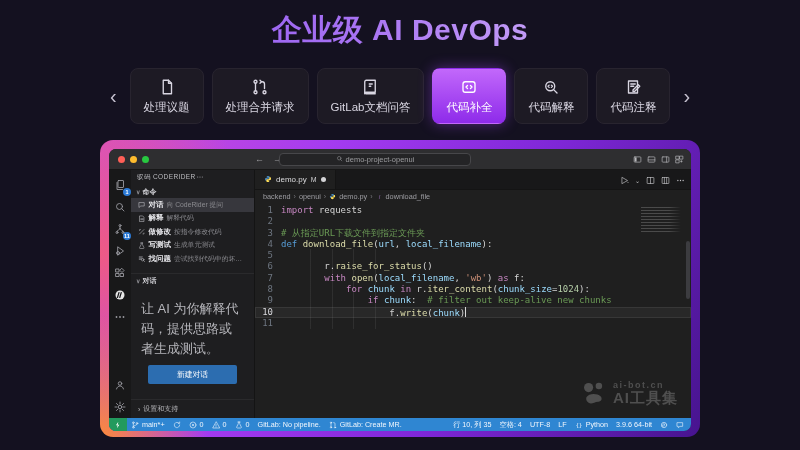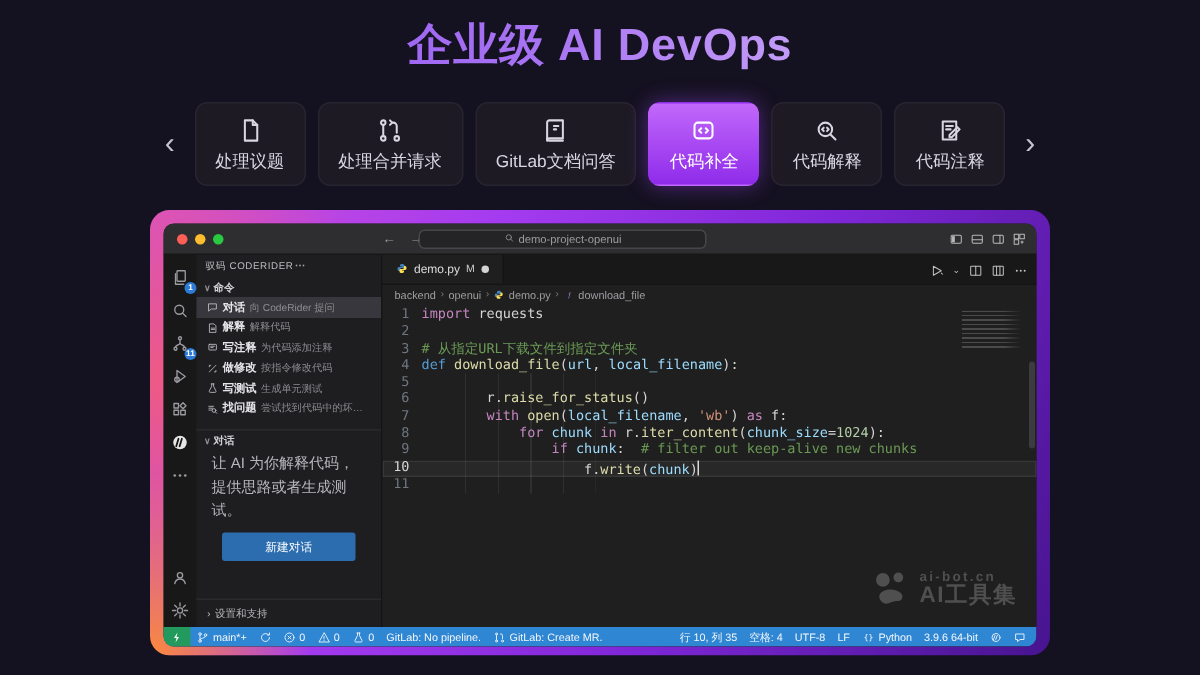--- a/index.html
+++ b/index.html
@@ -47,21 +47,21 @@
   .sb-head{flex:0 0 15px;display:flex;align-items:center;padding:0 6px;color:#bcbcc0;font-size:6.5px;letter-spacing:.4px}
   .sb-head svg{width:8px;height:8px;margin-left:auto;color:#9a9aa0}
   .sb-section{color:#cfcfd4;font-size:7px;font-weight:bold;padding:2px 5px 1px}
   .sb-section .tw{color:#8f8f94;margin-right:2px;font-size:6px}
   .cmd{height:13.5px;display:flex;align-items:center;gap:3px;padding:0 4px 0 7px;white-space:nowrap;overflow:hidden;cursor:pointer}
   .cmd.sel{background:#37373d}
   .cmd svg{width:7.5px;height:7.5px;flex:0 0 7.5px;color:#c3c3c8}
   .cmd .nm{color:#e6e6ea;font-weight:bold;font-size:7.5px}
   .cmd .ds{color:#8b8b90;font-size:6.8px}
   .sb-div{border-top:1px solid #2a2a2c;margin-top:7px}
-  .chat-hint{color:#b6b6bb;font-size:10px;line-height:1.55;margin:2px 10px 2px}
+  .chat-hint{color:#b6b6bb;font-size:13px;line-height:1.55;margin:12px 10px 2px}
   .newchat{margin:4px 17px;background:#2c6db0;color:#fff;text-align:center;padding:4px 0;font-size:7.8px;border-radius:2px;cursor:pointer}
   .sb-foot{margin-top:auto;border-top:1px solid #2a2a2c;color:#b9b9bd;font-size:7px;padding:4px 7px;display:flex;gap:3px;align-items:center}
   
   .editor{flex:1;display:flex;flex-direction:column;background:#1f1f1f;position:relative;min-width:0}
   .tabstrip{flex:0 0 20px;background:#181819;display:flex;position:relative;border-bottom:1px solid #141414}
   .tab{background:#1f1f1f;display:flex;align-items:center;gap:4px;padding:0 9px;font-size:8px;color:#dcdcde;border-right:1px solid #141414;cursor:pointer}
   .tab svg{width:8px;height:8px}
   .tab .mod{color:#cfcfd2;font-size:7px}
   .tab .dot{width:5px;height:5px;border-radius:50%;background:#d4d4d6}
   .ed-actions{position:absolute;right:6px;top:0;height:20px;display:flex;align-items:center;gap:6px;color:#c0c0c3}
@@ -287,28 +287,20 @@
             <div class="cmd">
               <svg viewBox="0 0 24 24" fill="none" stroke="currentColor" stroke-width="1.8" stroke-linecap="round" stroke-linejoin="round">
                 <path d="M6 3h9l4 4v14H6z"></path>
                 <path d="M9 12h7M9 15h7"></path>
               </svg>
               <span class="nm">解释</span>
               <span class="ds">解释代码</span>
             </div>
             <div class="cmd">
               <svg viewBox="0 0 24 24" fill="none" stroke="currentColor" stroke-width="1.8" stroke-linecap="round" stroke-linejoin="round">
-                <rect x="4" y="5" width="16" height="12" rx="1"></rect>
-                <path d="M8 9h8M8 12h5"></path>
-              </svg>
-              <span class="nm">写注释</span>
-              <span class="ds">为代码添加注释</span>
-            </div>
-            <div class="cmd">
-              <svg viewBox="0 0 24 24" fill="none" stroke="currentColor" stroke-width="1.8" stroke-linecap="round" stroke-linejoin="round">
                 <path d="M5 19L19 5M8 5H5v3M16 19h3v-3"></path>
               </svg>
               <span class="nm">做修改</span>
               <span class="ds">按指令修改代码</span>
             </div>
             <div class="cmd">
               <svg viewBox="0 0 24 24" fill="none" stroke="currentColor" stroke-width="1.8" stroke-linecap="round" stroke-linejoin="round">
                 <path d="M9 3h6M10 3v5l-5 10a2 2 0 0 0 2 3h10a2 2 0 0 0 2-3L14 8V3"></path>
               </svg>
               <span class="nm">写测试</span>

